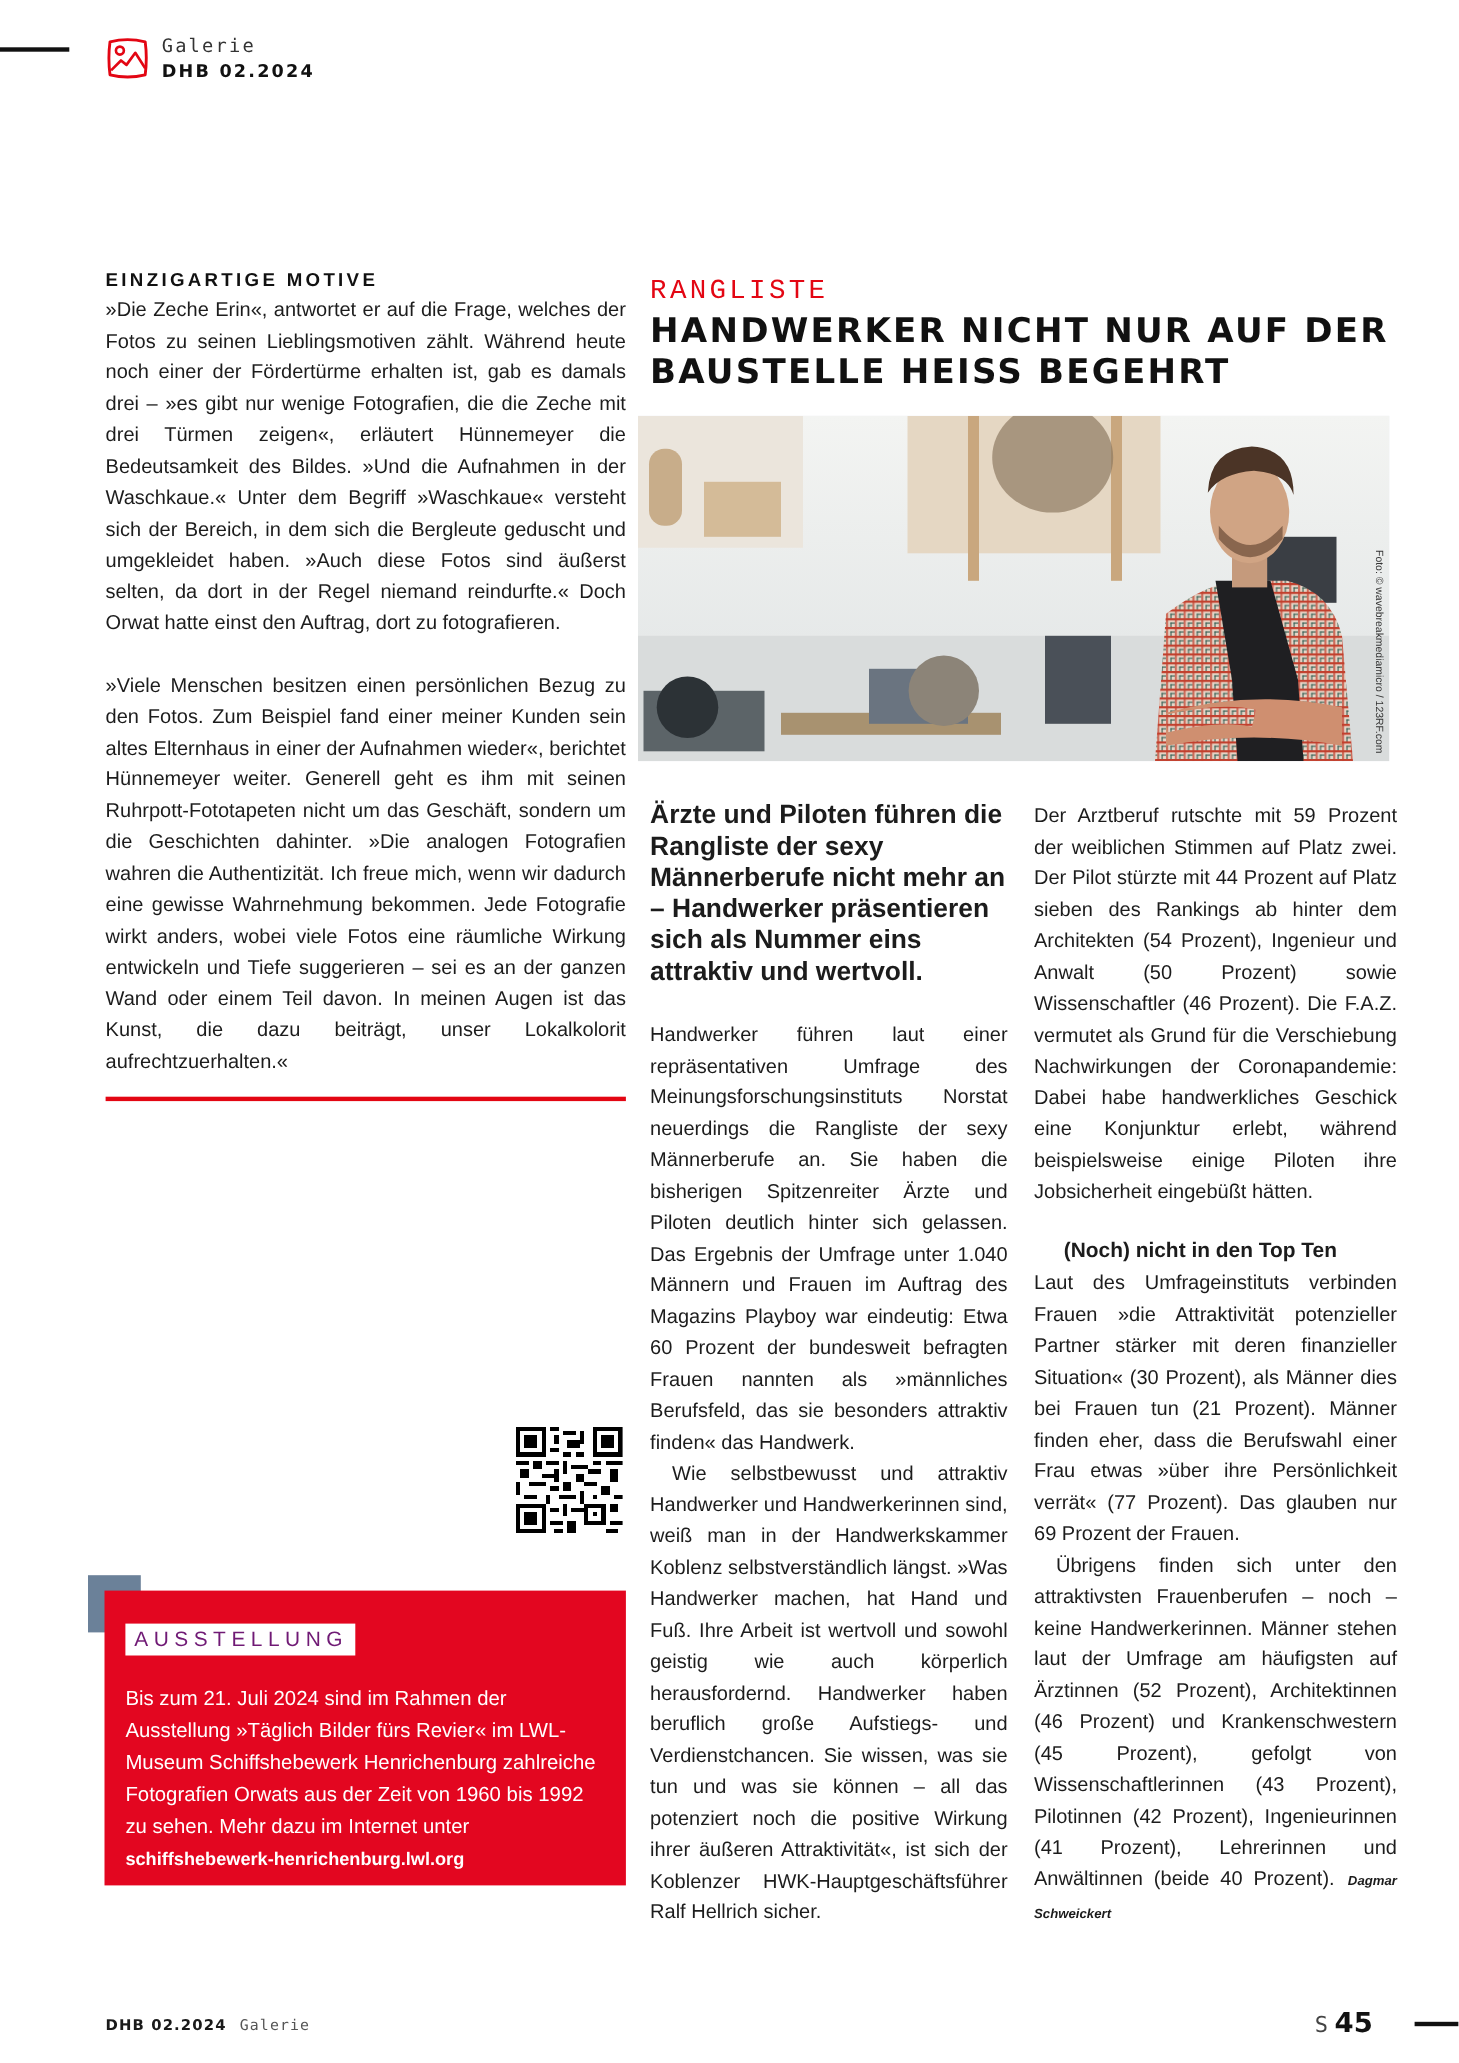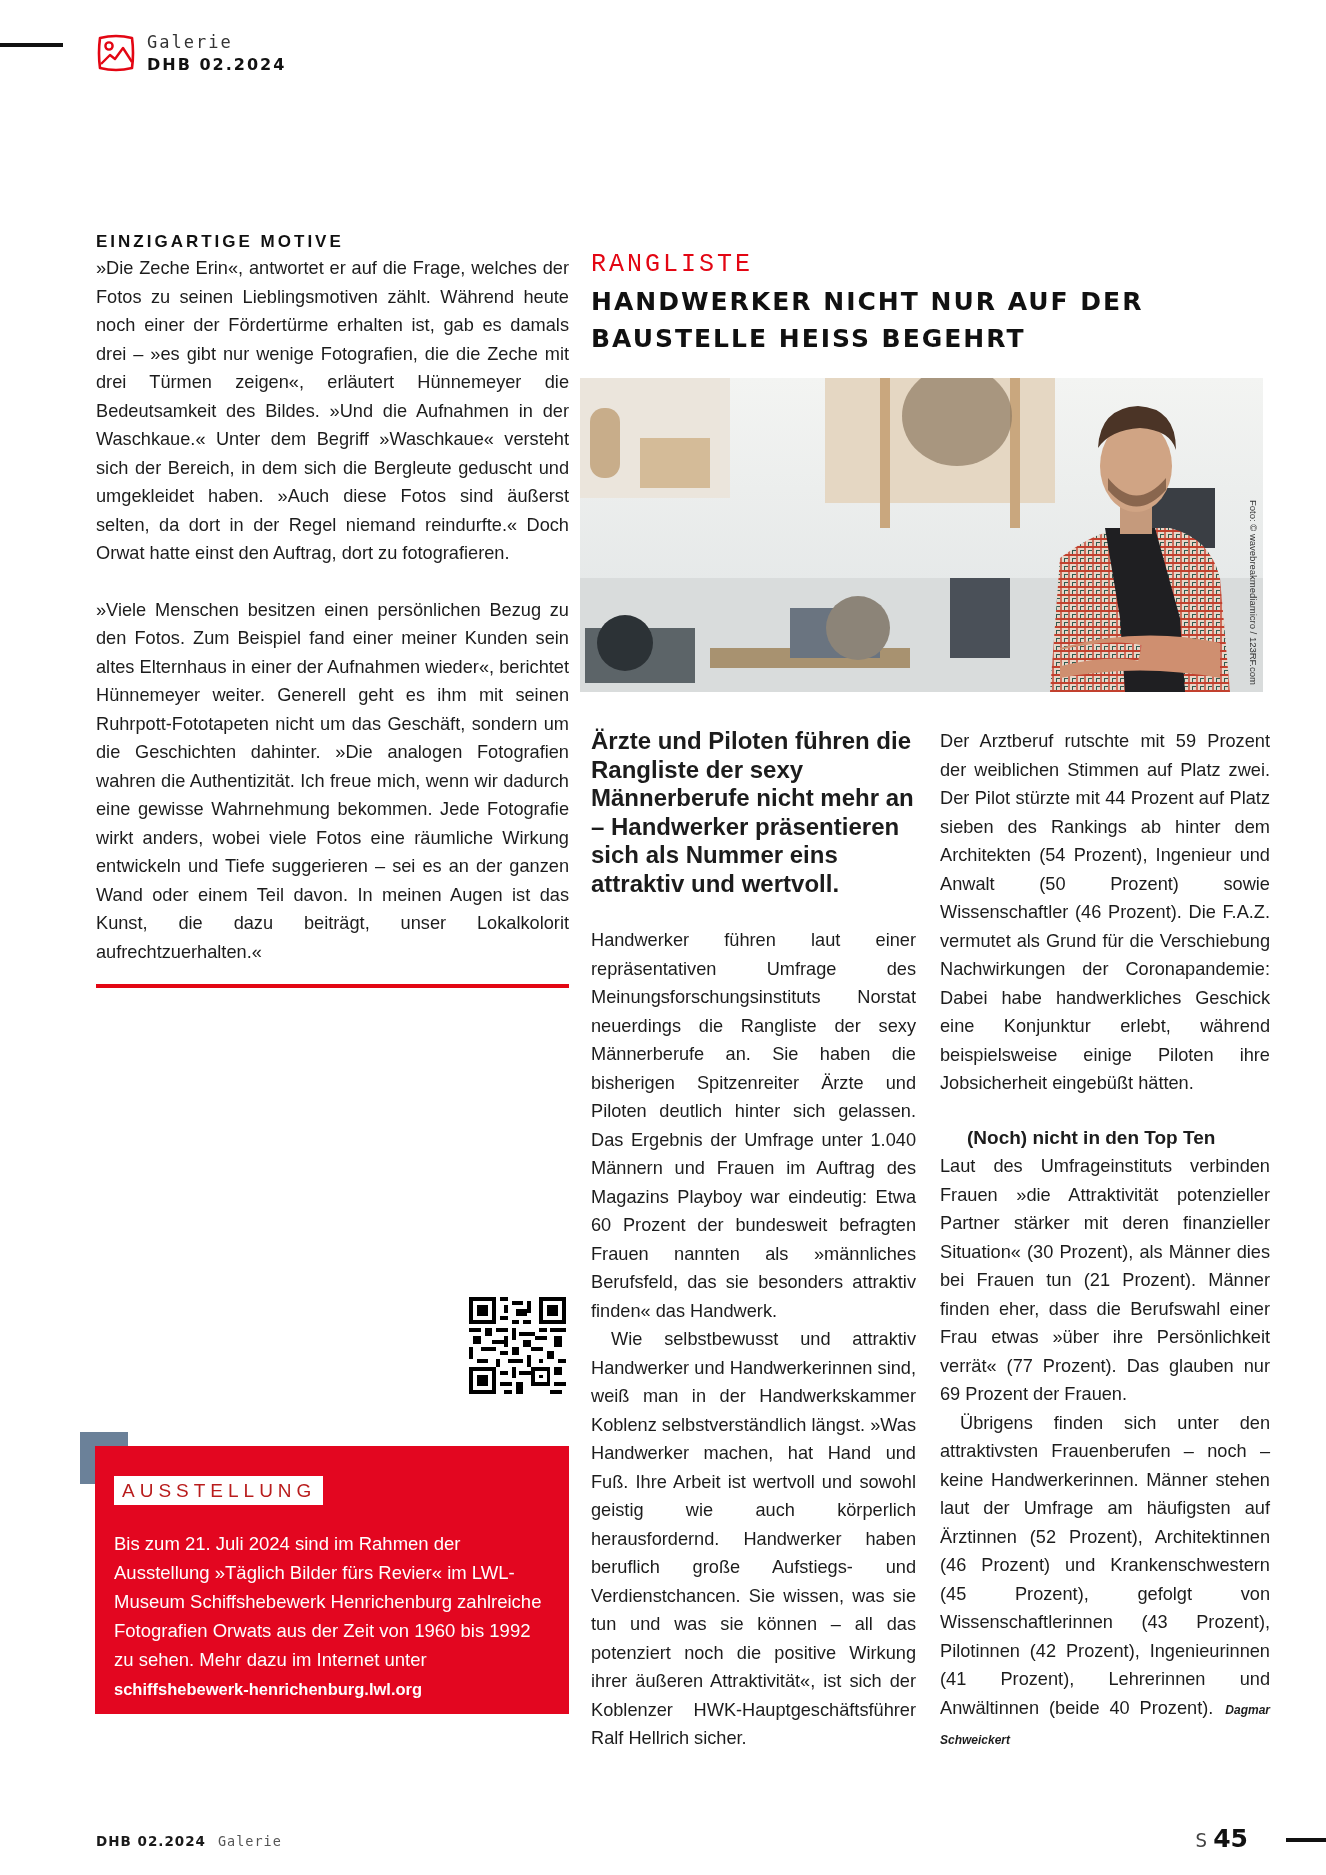--- a/index.html
+++ b/index.html
@@ -7,39 +7,39 @@
   body { position: relative; font-family: "Liberation Sans", sans-serif; color: #1a1a1a; }
 
   .rule-top-left { position: absolute; left: 0; top: 43px; width: 63px; height: 4px; background: #111; }
   .header { position: absolute; left: 95px; top: 32px; display: flex; align-items: center; gap: 10px; }
   .header .icon { width: 42px; height: 42px; }
   .header .titles { display: flex; flex-direction: column; line-height: 1; }
   .header .sect { font-family: "DejaVu Sans Mono", monospace; font-size: 17px; color: #333; letter-spacing: 2px; }
   .header .issue { font-family: "DejaVu Sans", sans-serif; font-weight: bold; font-size: 16px; letter-spacing: 2px; margin-top: 6px; color: #111; }
 
   .col { position: absolute; font-family: "Liberation Sans", sans-serif; font-size: 18.2px; line-height: 28.5px; color: #1c1c1c; }
-  .col-left { left: 96px; top: 230px; width: 473px; }
+  .col-left { left: 96px; top: 243px; width: 473px; }
   .col-mid { left: 591px; top: 727px; width: 325px; }
   .col-right { left: 940px; top: 727px; width: 330px; }
   .col p { text-align: justify; hyphens: manual; }
   .subhead { font-weight: bold; font-size: 17px; letter-spacing: 3px; line-height: 24px; color: #111; }
   .para-gap { margin-top: 28px; }
 
   .red-rule { width: 473px; height: 4px; background: #e30613; margin-top: 18px; margin-bottom: 14px; }
 
   .qr { position: absolute; left: 469px; top: 1297px; width: 97px; height: 97px; }
 
   .box-accent { position: absolute; left: 80px; top: 1432px; width: 48px; height: 52px; background: #6b8199; }
   .exhibit { position: absolute; left: 95px; top: 1446px; width: 474px; height: 268px; background: #e30620; padding: 30px 20px 0 19px; color: #fff; }
-  .exhibit .tag { display: inline-block; background: #fff; color: #b91c1c; font-size: 19px; letter-spacing: 5px; padding: 3px 7px 2px 8px; line-height: 24px; }
+  .exhibit .tag { display: inline-block; background: #fff; color: #701a75; font-size: 19px; letter-spacing: 5px; padding: 3px 7px 2px 8px; line-height: 24px; }
   .exhibit .text { margin-top: 24px; font-size: 18.5px; line-height: 29px; }
   .exhibit .url { font-weight: bold; font-size: 16.5px; }
 
   .kicker { position: absolute; left: 591px; top: 250px; font-size: 25px; letter-spacing: 3px; color: #e30613; font-family: Liberation Mono, monospace; font-weight: normal; }
-  .headline { position: absolute; left: 591px; top: 283px; width: 680px; font-family: "DejaVu Sans", sans-serif; font-weight: bold; font-size: 25px; line-height: 37px; letter-spacing: 2px; color: #111; }
+  .headline { position: absolute; left: 591px; top: 283px; width: 680px; font-family: "DejaVu Sans", sans-serif; font-weight: bold; font-size: 31px; line-height: 37px; letter-spacing: 2px; color: #111; }
 
   .photo { position: absolute; left: 580px; top: 378px; width: 683px; height: 314px; overflow: hidden; background: #e8ecef; }
   .photo svg { display: block; }
   .credit { position: absolute; left: 1243px; top: 500px; width: 20px; height: 175px; }
   .credit span { position: absolute; left: 0; top: 0; transform-origin: 0 0; transform: translate(16px, 0) rotate(90deg); white-space: nowrap; font-size: 9.5px; color: #333; }
 
   .lead { font-weight: bold; font-size: 24px; line-height: 28.5px; }
   .indent { text-indent: 1.1em; }
   .byline { font-weight: bold; font-style: italic; font-size: 12px; margin-left: 12px; }
   .subhead2 { font-weight: bold; font-size: 19px; margin-top: 26px; margin-left: 27px; }

